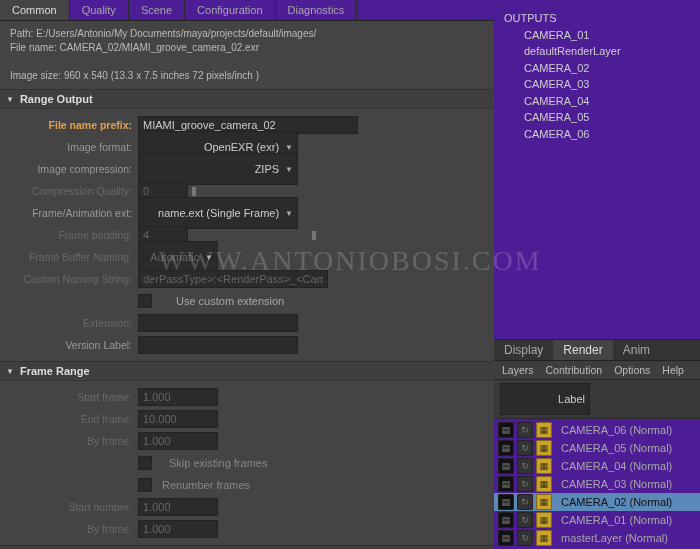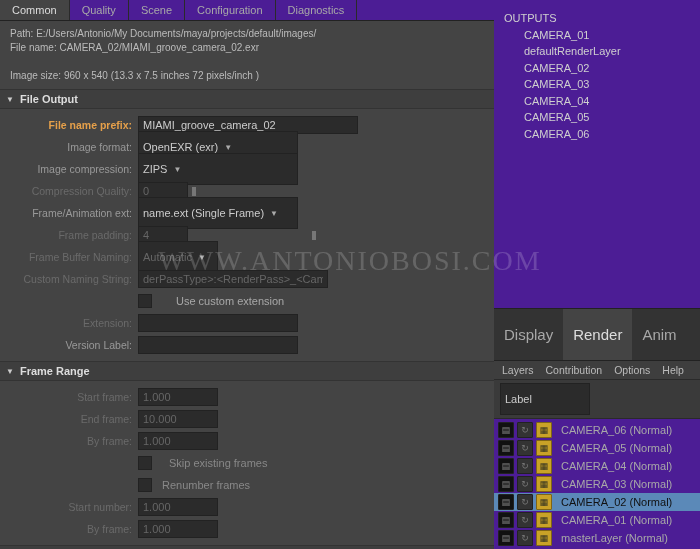--- a/index.html
+++ b/index.html
@@ -15,32 +15,32 @@
 .sect-head .tri{margin-right:6px;font-size:8px;color:#ccc}
 .sect-body{padding:4px 0}
 .row{display:flex;align-items:center;height:20px;margin:2px 0}
 .row-label{width:132px;text-align:right;padding-right:6px;color:#999;font-size:10.5px}
 .row-label.orange{color:#e6a04a;font-weight:bold}
 .row-label.dim{color:#6a6a6a}
 .row-ctrl{display:flex;align-items:center;gap:4px}
 .txt{background:#2b2b2b;border:1px solid #222;color:#ccc;height:16px;padding:0 4px;font-size:11px}
 .txt.wide{width:210px}
 .txt.small{width:70px}
-.sel{background:#2b2b2b;border:1px solid #222;color:#ccc;height:18px;padding:6px 4px;font-size:11px;display:flex;align-items:center;justify-content:flex-start;cursor:pointer;min-width:110px}
+.sel{background:#2b2b2b;border:1px solid #222;color:#ccc;height:18px;padding:6px 4px;font-size:11px;display:flex;align-items:center;justify-content:flex-end;cursor:pointer;min-width:110px}
 .sel.sml{min-width:70px}
 .sel .caret{margin-left:6px;font-size:8px;color:#aaa}
 .chk{width:12px;height:12px;border:1px solid #222;background:#2b2b2b;display:inline-block;cursor:pointer;text-align:center;line-height:10px;color:#ccc;font-size:10px}
 .slider-track{width:150px;height:5px;position:relative}
 .slider-tick{position:absolute;top:-2px;width:4px;height:9px;background:#777}
 .watermark{position:absolute;top:245px;left:0;width:700px;text-align:center;font-size:28px;letter-spacing:2px;color:rgba(255,255,255,0.18);font-family:Georgia,serif;pointer-events:none;font-weight:normal}
 
 .outputs{padding:10px 10px 4px 10px;color:#cfcfcf;font-size:11px;line-height:1.5}
 .out-item{padding-left:20px}
 .r-tabs{display:flex;background:#333;border-top:1px solid #222;border-bottom:1px solid #222;margin-top:8px}
-.r-tab{padding:17px 10px;font-size:15px;color:#a8a8a8;cursor:pointer}
+.r-tab{padding:3px 10px;font-size:12px;color:#a8a8a8;cursor:pointer}
 .r-tab.active{background:#444;color:#ddd}
 .r-menu{display:flex;gap:12px;padding:3px 8px;font-size:10.5px;color:#bbb;background:#3e3e3e;border-bottom:1px solid #2a2a2a}
 .mode-row{padding:3px 6px;background:#3a3a3a;border-bottom:1px solid #2a2a2a}
 .layers{padding:2px 0}
 .layer-row{display:flex;align-items:center;height:18px;padding:0 4px;gap:3px}
 .layer-row.sel-row{background:#5b89b8;color:#111}
 .ic{width:14px;height:14px;display:flex;align-items:center;justify-content:center;font-size:9px;border:1px solid #222;border-radius:1px}
 .ic-clap{background:#111;color:#888}
 .ic-rec{background:#333;color:#777}
 .ic-film{background:#c9a227;color:#332;border-color:#806515}
@@ -61,21 +61,21 @@
  </div>
  <div class="info">
   <span>Path:</span> <span>E:/Users/Antonio/My Documents/maya/projects/default/images/</span><br>
   <span>File name:</span> <span>CAMERA_02/MIAMI_groove_camera_02.exr</span><br><br>
   <span>Image size:</span> <span>960 x 540 (13.3 x 7.5 inches 72 pixels/inch )</span>
  </div>
 
  <div class="section">
   <div class="sect-head">
           <span class="tri">▼</span>
-          <span>File Output</span>
+          <span>Range Output</span>
         </div>
   <div class="sect-body">
    <div class="row">
             <div class="row-label orange">File name prefix:</div>
             <div class="row-ctrl">
               <input class="txt wide" value="MIAMI_groove_camera_02" style="">
             </div>
           </div>
    <div class="row">
             <div class="row-label">Image format:</div>

